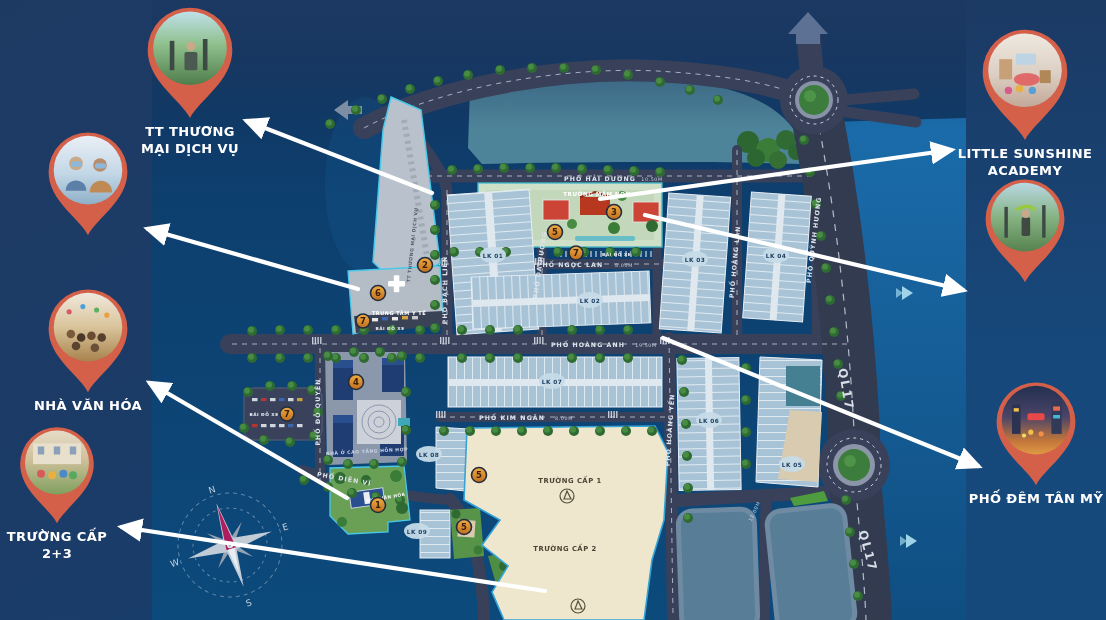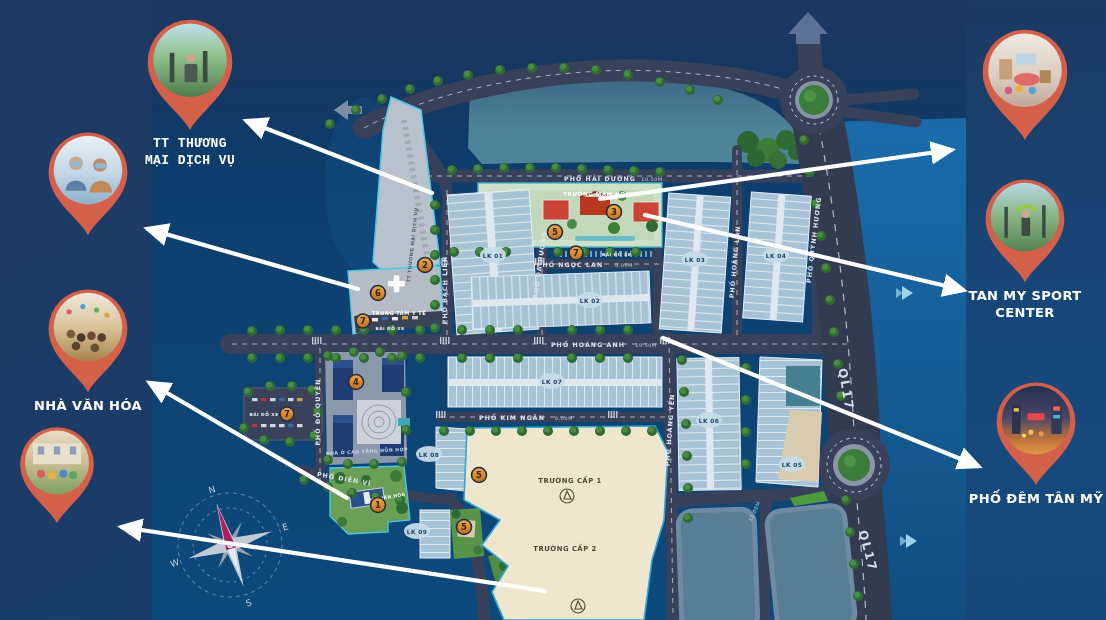--- a/index.html
+++ b/index.html
@@ -581,21 +581,21 @@
       <path d="M432,193 L247,121" marker-end="url(#ah)"></path>
       <path d="M358,289 L148,229" marker-end="url(#ah)"></path>
       <path d="M347,498 L150,383" marker-end="url(#ah)"></path>
       <path d="M545,591 L122,527" marker-end="url(#ah)"></path>
       <path d="M600,199 L951,150" marker-end="url(#ah)"></path>
       <path d="M645,215 L963,290" marker-end="url(#ah)"></path>
       <path d="M663,338 L978,466" marker-end="url(#ah)"></path>
     </g>
   </svg>
 
-  <div class="pin" style="left:105px;top:16px;font-family:Liberation Mono, monospace;">
+  <div class="pin" style="left:105px;top:4px;">
     <svg width="92" height="116" viewBox="0 0 100 126">
       <defs>
           <linearGradient id="ph1" x1="0" y1="0" x2="0" y2="1">
         <stop offset="0" stop-color="#bfe0ea"></stop>
             <stop offset="0.45" stop-color="#8fc08c"></stop>
             <stop offset="1" stop-color="#4f7d4b"></stop>
       </linearGradient>
         </defs>
       <path d="M50,124 C40,104 4,84 4,50 A46,46 0 1 1 96,50 C96,84 60,104 50,124 Z" fill="#d4604a"></path>
       <circle cx="50" cy="48" r="40" fill="url(#ph1)"></circle>
@@ -670,20 +670,24 @@
       <circle cx="50" cy="48" r="40" fill="url(#ph4)"></circle>
       <rect x="20" y="24" width="60" height="26" fill="#e8e0cc"></rect>
       <rect x="26" y="28" width="8" height="10" fill="#8aa0b8"></rect>
         <rect x="46" y="28" width="8" height="10" fill="#8aa0b8"></rect>
         <rect x="66" y="28" width="8" height="10" fill="#8aa0b8"></rect>
       <circle cx="30" cy="62" r="5" fill="#d85a5a"></circle>
         <circle cx="44" cy="64" r="5" fill="#e8b040"></circle>
         <circle cx="58" cy="62" r="5" fill="#4a88c8"></circle>
         <circle cx="70" cy="64" r="5" fill="#58a860"></circle>
     </svg>
+    <div class="pin-label">
+      <div>TRƯỜNG CẤP</div>
+      <div>2+3</div>
+    </div>
   </div>
 
   <div class="pin" style="left:940px;top:26px;">
     <svg width="92" height="116" viewBox="0 0 100 126">
       <defs>
           <linearGradient id="ph5" x1="0" y1="0" x2="0" y2="1">
         <stop offset="0" stop-color="#efe9df"></stop>
             <stop offset="0.55" stop-color="#dccfc4"></stop>
             <stop offset="1" stop-color="#c2a898"></stop>
       </linearGradient>
@@ -691,43 +695,43 @@
       <path d="M50,124 C40,104 4,84 4,50 A46,46 0 1 1 96,50 C96,84 60,104 50,124 Z" fill="#d4604a"></path>
       <circle cx="50" cy="48" r="40" fill="url(#ph5)"></circle>
       <rect x="40" y="30" width="22" height="12" fill="#bcd4e4"></rect>
       <rect x="22" y="36" width="14" height="22" fill="#c8a078"></rect>
       <ellipse cx="52" cy="58" rx="14" ry="7" fill="#e06a6a"></ellipse>
         <rect x="66" y="48" width="12" height="14" fill="#b08858"></rect>
       <circle cx="44" cy="68" r="4" fill="#e8b040"></circle>
         <circle cx="58" cy="70" r="4" fill="#58a0d8"></circle>
         <circle cx="32" cy="70" r="4" fill="#d85a8a"></circle>
     </svg>
+    <div class="pin-label">
+      <div>LITTLE SUNSHINE</div>
+      <div>ACADEMY</div>
+    </div>
   </div>
 
   <div class="pin" style="left:940px;top:176px;">
     <svg width="86" height="108" viewBox="0 0 100 126">
       <defs>
           <linearGradient id="ph6" x1="0" y1="0" x2="0" y2="1">
         <stop offset="0" stop-color="#b8d8e4"></stop>
             <stop offset="0.5" stop-color="#87b383"></stop>
             <stop offset="1" stop-color="#55824e"></stop>
       </linearGradient>
         </defs>
       <path d="M50,124 C40,104 4,84 4,50 A46,46 0 1 1 96,50 C96,84 60,104 50,124 Z" fill="#d4604a"></path>
       <circle cx="50" cy="48" r="40" fill="url(#ph6)"></circle>
       <rect x="26" y="36" width="4" height="36" fill="#3c4a44"></rect>
         <rect x="70" y="34" width="4" height="38" fill="#3c4a44"></rect>
       <path d="M40,40 C48,34 56,34 62,40" stroke="#9ac83c" stroke-width="4" fill="none"></path>
       <rect x="46" y="48" width="10" height="22" fill="#404a42" rx="2"></rect>
         <circle cx="51" cy="44" r="5" fill="#caa88a"></circle>
     </svg>
-    <div class="pin-label">
-      <div>TAN MY SPORT</div>
-      <div>CENTER</div>
-    </div>
   </div>
 
   <div class="pin" style="left:951px;top:379px;">
     <svg width="86" height="108" viewBox="0 0 100 126">
       <defs>
           <linearGradient id="ph7" x1="0" y1="0" x2="0" y2="1">
         <stop offset="0" stop-color="#23304f"></stop>
             <stop offset="0.45" stop-color="#4a4468"></stop>
             <stop offset="0.8" stop-color="#c2763a"></stop>
             <stop offset="1" stop-color="#e09a44"></stop>

